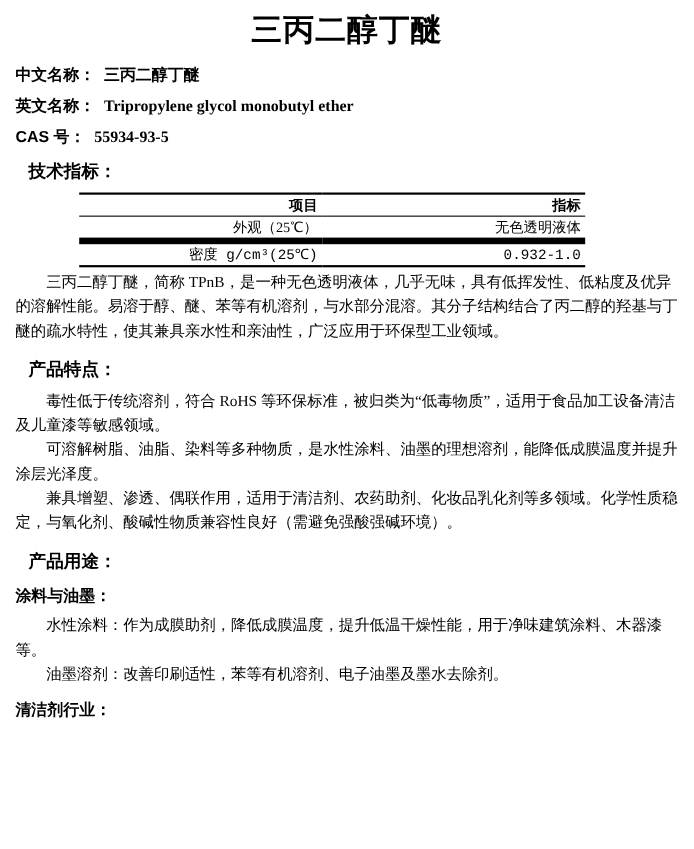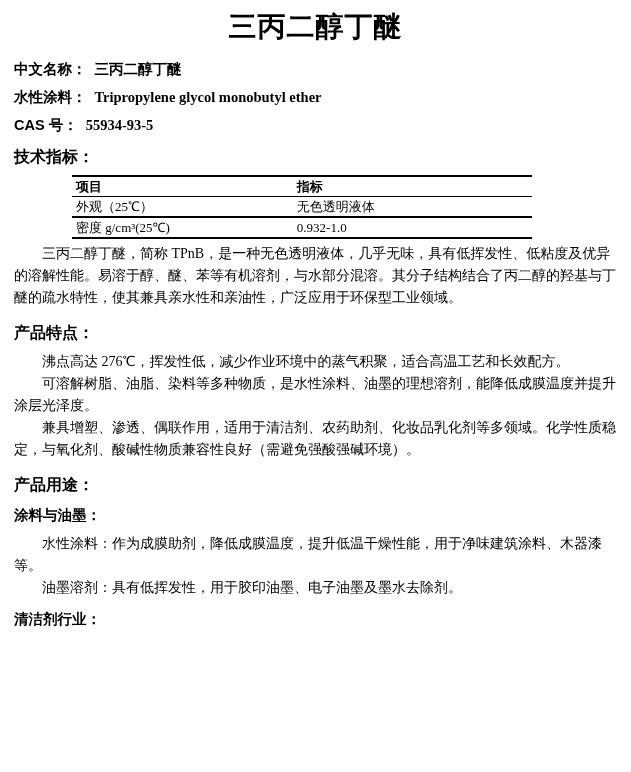--- a/index.html
+++ b/index.html
@@ -43,73 +43,74 @@
     text-align: center;
   }
   .meta-value {
     font-family: "Liberation Serif", serif;
   }
   .section-heading {
     font-family: "Liberation Sans", sans-serif;
     font-weight: bold;
     font-size: 16px;
     line-height: 20px;
-    margin: 14px 0 8px 0;
+    margin: 14px 0 8px 12px;
   }
   .sub-heading {
-    font-family: Liberation Mono, monospace;
+    font-family: Liberation Serif, serif;
     font-weight: bold;
     font-size: 14.5px;
     line-height: 18px;
     margin: 12px 0 8px 0;
   }
   .tech-table {
     width: 460px;
     margin: 8px 0 4px 58px;
     border-collapse: collapse;
     border-top: 2px solid #000;
     border-bottom: 2px solid #000;
     font-size: 13px;
     line-height: 15px;
   }
   .tech-table th, .tech-table td {
-    text-align: left;
+    text-align: right;
     padding: 2px 4px;
     font-weight: normal;
   }
   .tech-table thead th {
     font-weight: bold;
     border-bottom: 1.5px solid #000;
   }
   .tech-table tbody tr td {
-    border-bottom: 2px solid #000000;
+    border-bottom: 6px solid #000000;
   }
   .tech-table tbody tr:last-child td {
     border-bottom: none;
+    font-family: Liberation Mono, monospace;
   }
   .col-item { width: 48%; }
   .col-spec { width: 52%; }
   .para {
     margin: 0;
     text-indent: 2em;
   }
 </style>
 </head>
 <body>
 
 <div class="page">
 
   <h1 class="doc-title">三丙二醇丁醚</h1>
 
   <div class="meta-block">
     <div class="meta-line">
       <span class="meta-label">中文名称：</span><span class="meta-value">三丙二醇丁醚</span>
     </div>
     <div class="meta-line">
-      <span class="meta-label">水性涂料：</span><span class="meta-value">Tripropylene glycol monobutyl ether</span>
+      <span class="meta-label">英文名称：</span><span class="meta-value">Tripropylene glycol monobutyl ether</span>
     </div>
     <div class="meta-line">
       <span class="meta-label">CAS 号：</span><span class="meta-value">55934-93-5</span>
     </div>
   </div>
 
   <h2 class="section-heading">技术指标：</h2>
 
   <table class="tech-table">
     <thead>
@@ -126,25 +127,25 @@
       <tr>
         <td>密度 g/cm³(25℃)</td>
         <td>0.932-1.0</td>
       </tr>
     </tbody>
   </table>
 
   <p class="para">三丙二醇丁醚，简称 TPnB，是一种无色透明液体，几乎无味，具有低挥发性、低粘度及优异的溶解性能。易溶于醇、醚、苯等有机溶剂，与水部分混溶。其分子结构结合了丙二醇的羟基与丁醚的疏水特性，使其兼具亲水性和亲油性，广泛应用于环保型工业领域。</p>
 
   <h2 class="section-heading">产品特点：</h2>
-  <p class="para">沸点高达 276℃，挥发性低，减少作业环境中的蒸气积聚，适合高温工艺和长效配方。</p>
+  <p class="para">毒性低于传统溶剂，符合 RoHS 等环保标准，被归类为“低毒物质”，适用于食品加工设备清洁及儿童漆等敏感领域。</p>
   <p class="para">可溶解树脂、油脂、染料等多种物质，是水性涂料、油墨的理想溶剂，能降低成膜温度并提升涂层光泽度。</p>
   <p class="para">兼具增塑、渗透、偶联作用，适用于清洁剂、农药助剂、化妆品乳化剂等多领域。化学性质稳定，与氧化剂、酸碱性物质兼容性良好（需避免强酸强碱环境）。</p>
 
   <h2 class="section-heading">产品用途：</h2>
 
   <h3 class="sub-heading">涂料与油墨：</h3>
   <p class="para">水性涂料：作为成膜助剂，降低成膜温度，提升低温干燥性能，用于净味建筑涂料、木器漆等。</p>
-  <p class="para">油墨溶剂：具有低挥发性，用于胶印油墨、电子油墨及墨水去除剂。</p>
+  <p class="para">油墨溶剂：改善印刷适性，苯等有机溶剂、电子油墨及墨水去除剂。</p>
 
   <h3 class="sub-heading">清洁剂行业：</h3>
 
 </div>
 
 </body></html>

